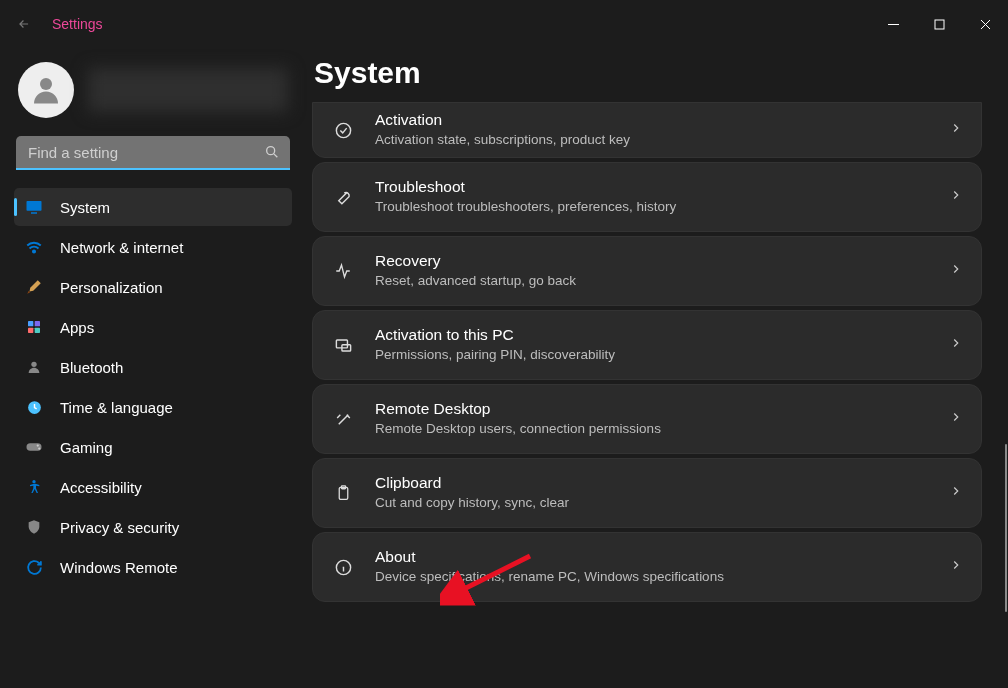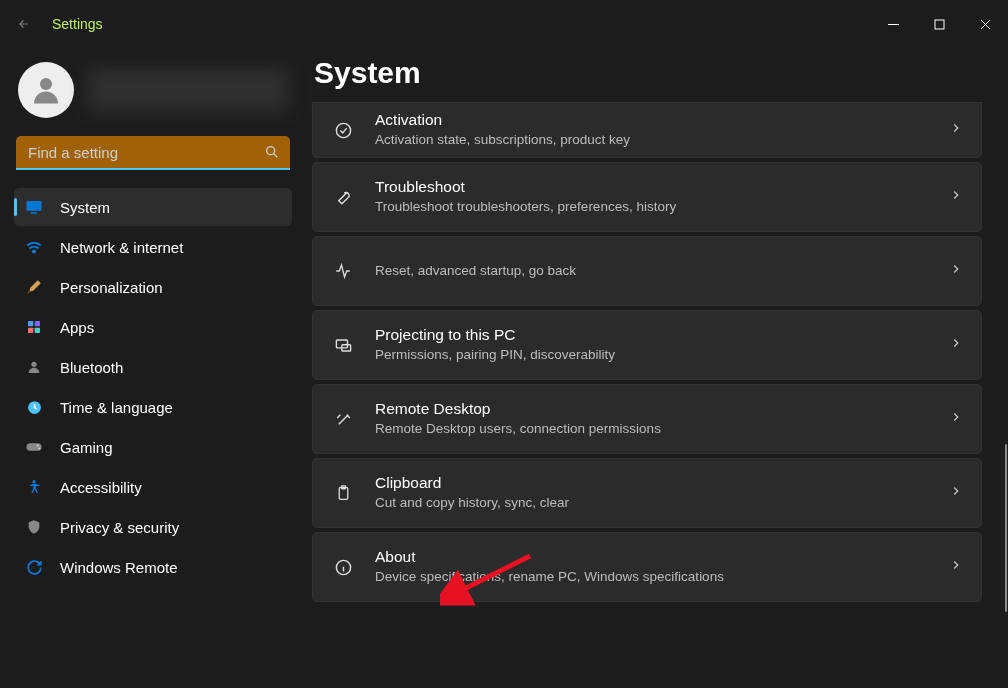--- a/index.html
+++ b/index.html
@@ -1,46 +1,46 @@
 <!DOCTYPE html>
 <html><head>
 <meta charset="utf-8">
 <style>
 * { margin: 0; padding: 0; box-sizing: border-box; font-family: "Segoe UI", sans-serif; }
 body { background: #1c1c1c; color: #fff; width: 1008px; height: 688px; overflow: hidden; position: relative; }
 
 .titlebar { height: 48px; display: flex; align-items: center; }
 .back-btn { width: 48px; height: 48px; display: flex; align-items: center; justify-content: center; color: #777; }
-.title { font-size: 14px; color: #bef264; margin-left: 4px; }
+.title { font-size: 14px; color: #ec4899; margin-left: 4px; }
 .win-controls { margin-left: auto; display: flex; }
 .win-btn { width: 46px; height: 32px; display: flex; align-items: center; justify-content: center; color: #fff; }
 
 .body-area { display: flex; height: calc(100% - 48px); }
 
 .sidebar { width: 300px; padding: 8px 8px 8px 14px; display: flex; flex-direction: column; }
 .profile { display: flex; align-items: center; padding: 6px 4px 18px 4px; gap: 14px; }
 .avatar { width: 56px; height: 56px; border-radius: 50%; background: #eee; display: flex; align-items: center; justify-content: center; }
 .avatar svg { width: 36px; height: 36px; fill: #888; }
 .profile-info { background: #2f2f2f; filter: blur(8px); width: 200px; height: 44px; border-radius: 2px; }
 
 .search-wrap { position: relative; margin: 0 2px 18px 2px; }
-.search { width: 100%; height: 34px; background: #a16207; border: none; border-bottom: 2px solid #4cc2ff; border-radius: 5px 5px 0 0; padding: 0 36px 0 12px; color: #cfcfcf; font-size: 15px; outline: none; }
+.search { width: 100%; height: 34px; background: #737373; border: none; border-bottom: 2px solid #4cc2ff; border-radius: 5px 5px 0 0; padding: 0 36px 0 12px; color: #cfcfcf; font-size: 15px; outline: none; }
 .search::placeholder { color: #cfcfcf; }
 .search-icon { position: absolute; right: 10px; top: 8px; color: #cfcfcf; }
 
 .nav { display: flex; flex-direction: column; gap: 2px; }
 .nav-item { display: flex; align-items: center; height: 38px; padding: 0 10px; border-radius: 5px; gap: 16px; font-size: 15px; position: relative; cursor: default; }
 .nav-item.active { background: #2d2d2d; }
 .nav-item.active::before { content: ""; position: absolute; left: 0; top: 10px; bottom: 10px; width: 3px; background: #4cc2ff; border-radius: 2px; }
 .nav-icon { width: 20px; height: 20px; display: flex; align-items: center; justify-content: center; }
 
 .main { flex: 1; padding: 8px 26px 20px 12px; overflow-y: auto; position: relative; }
 .page-title { font-size: 30px; font-weight: 600; margin-bottom: 12px; margin-left: 2px; }
 .cards { display: flex; flex-direction: column; gap: 4px; }
-.card { background: #2b2b2b; border: 1px solid #333; border-radius: 5px; height: 70px; display: flex; align-items: center; padding: 0 18px; gap: 20px; cursor: default; }
+.card { background: #2b2b2b; border: 1px solid #333; border-radius: 13px; height: 70px; display: flex; align-items: center; padding: 0 18px; gap: 20px; cursor: default; }
 .card.first { height: 56px; border-top-left-radius: 0; border-top-right-radius: 0; }
 .card-icon { width: 24px; display: flex; align-items: center; justify-content: center; color: #ddd; }
 .card-text { flex: 1; }
 .card-title { font-size: 15.5px; color: #fff; line-height: 1.35; }
 .card-desc { font-size: 13.5px; color: #bdbdbd; line-height: 1.35; }
 .chevron { color: #ccc; }
 
 .scrollbar { position: absolute; right: 1px; top: 444px; width: 2px; height: 168px; background: #8a8a8a; border-radius: 2px; }
 
 .arrow-annotation { position: absolute; left: 440px; top: 548px; pointer-events: none; }
@@ -222,35 +222,36 @@
               <path d="m9 6 6 6-6 6"></path>
             </svg></span>
         </div>
         <div class="card">
           <span class="card-icon">
             <svg width="20" height="18" viewBox="0 0 24 24" fill="none" stroke="currentColor" stroke-width="1.8">
               <path d="M3 12h4l3-8 4 16 3-8h4"></path>
             </svg>
           </span>
           <div class="card-text">
+            <div class="card-title">Recovery</div>
             <div class="card-desc">Reset, advanced startup, go back</div>
           </div>
           <span class="chevron"><svg width="14" height="14" viewBox="0 0 24 24" fill="none" stroke="currentColor" stroke-width="2">
               <path d="m9 6 6 6-6 6"></path>
             </svg></span>
         </div>
         <div class="card">
           <span class="card-icon">
             <svg width="19" height="19" viewBox="0 0 24 24" fill="none" stroke="currentColor" stroke-width="1.8">
               <rect x="3" y="5" width="14" height="10" rx="1"></rect>
               <rect x="10" y="11" width="11" height="8" rx="1"></rect>
             </svg>
           </span>
           <div class="card-text">
-            <div class="card-title">Projecting to this PC</div>
+            <div class="card-title">Activation to this PC</div>
             <div class="card-desc">Permissions, pairing PIN, discoverability</div>
           </div>
           <span class="chevron"><svg width="14" height="14" viewBox="0 0 24 24" fill="none" stroke="currentColor" stroke-width="2">
               <path d="m9 6 6 6-6 6"></path>
             </svg></span>
         </div>
         <div class="card">
           <span class="card-icon">
             <svg width="19" height="19" viewBox="0 0 24 24" fill="none" stroke="currentColor" stroke-width="1.8">
               <path d="M6 18L18 6M8 6l-4 4m16 0l-4-4"></path>

